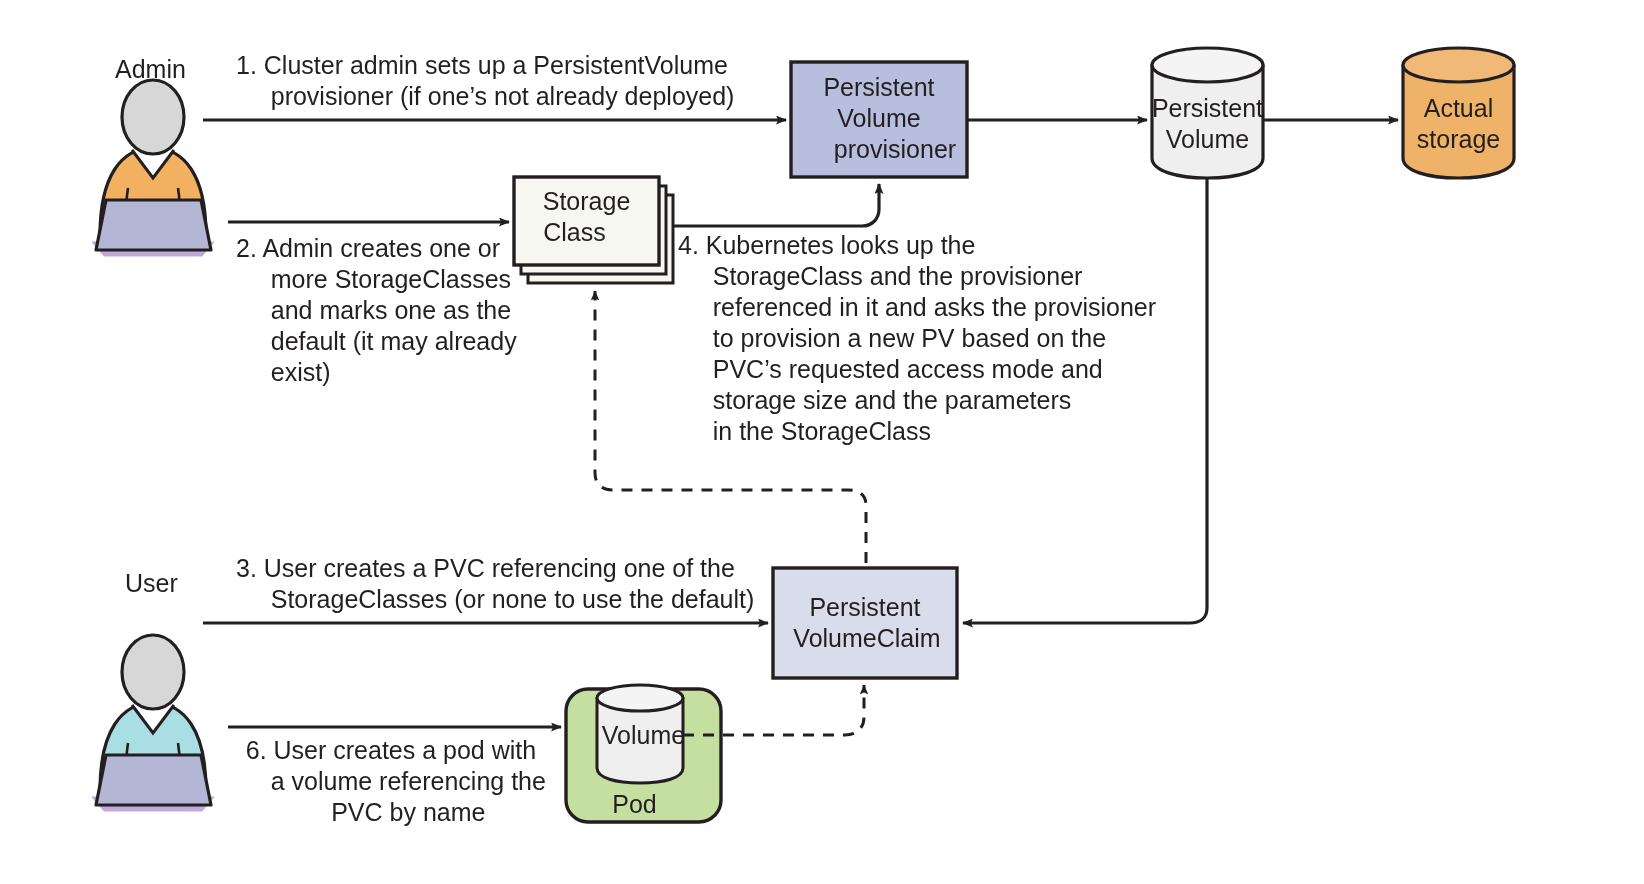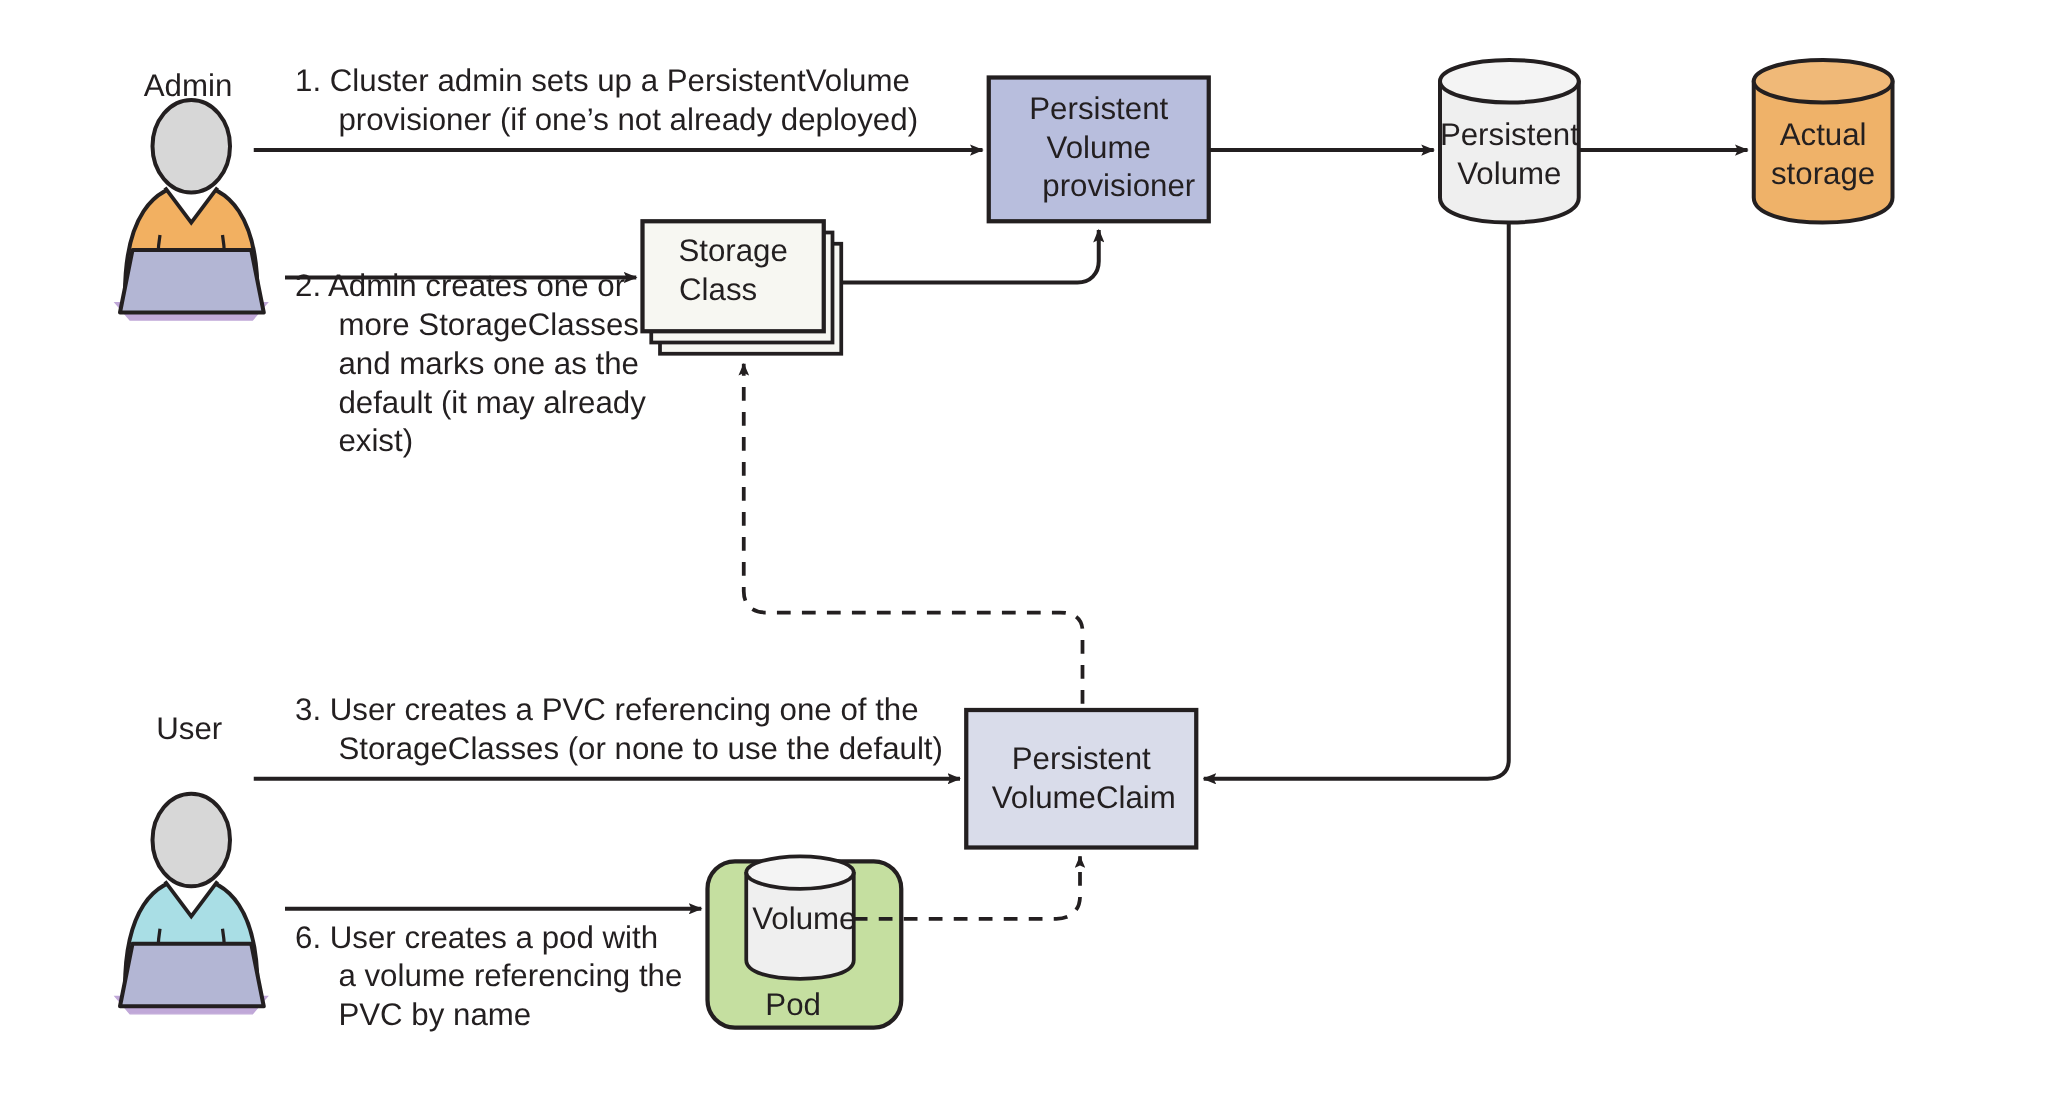--- a/index.html
+++ b/index.html
@@ -123,24 +123,31 @@
   <div class="node-label" style="left:1393px;top:124px;width:131px;">storage</div>
 
   <div class="node-label" style="left:773px;top:592px;width:184px;">Persistent</div>
   <div class="node-label" style="left:773px;top:623px;width:188px;">VolumeClaim</div>
 
   <div class="node-label" style="left:566px;top:720px;width:155px;">Volume</div>
   <div class="node-label" style="left:566px;top:789px;width:137px;">Pod</div>
 
   <div class="txt" style="left:236px;top:50px;">1. Cluster admin sets up a PersistentVolume
      provisioner (if one’s not already deployed)</div>
-  <div class="txt" style="left:236px;top:214px;">2. Admin creates one or
+  <div class="txt" style="left:236px;top:233px;">2. Admin creates one or
      more StorageClasses
      and marks one as the
      default (it may already
      exist)</div>
   <div class="txt" style="left:236px;top:553px;">3. User creates a PVC referencing one of the
      StorageClasses (or none to use the default)</div>
-  <div class="txt" style="left:236px;top:735px;">6. User creates a pod with
+  <div class="txt" style="left:678px;top:230px;">4. Kubernetes looks up the
+     StorageClass and the provisioner
+     referenced in it and asks the provisioner
+     to provision a new PV based on the
+     PVC’s requested access mode and
+     storage size and the parameters
+     in the StorageClass</div>
+  <div class="txt" style="left:236px;top:735px;text-align:center;">6. User creates a pod with
      a volume referencing the
      PVC by name</div>
 
 </div>
 
 </body></html>

